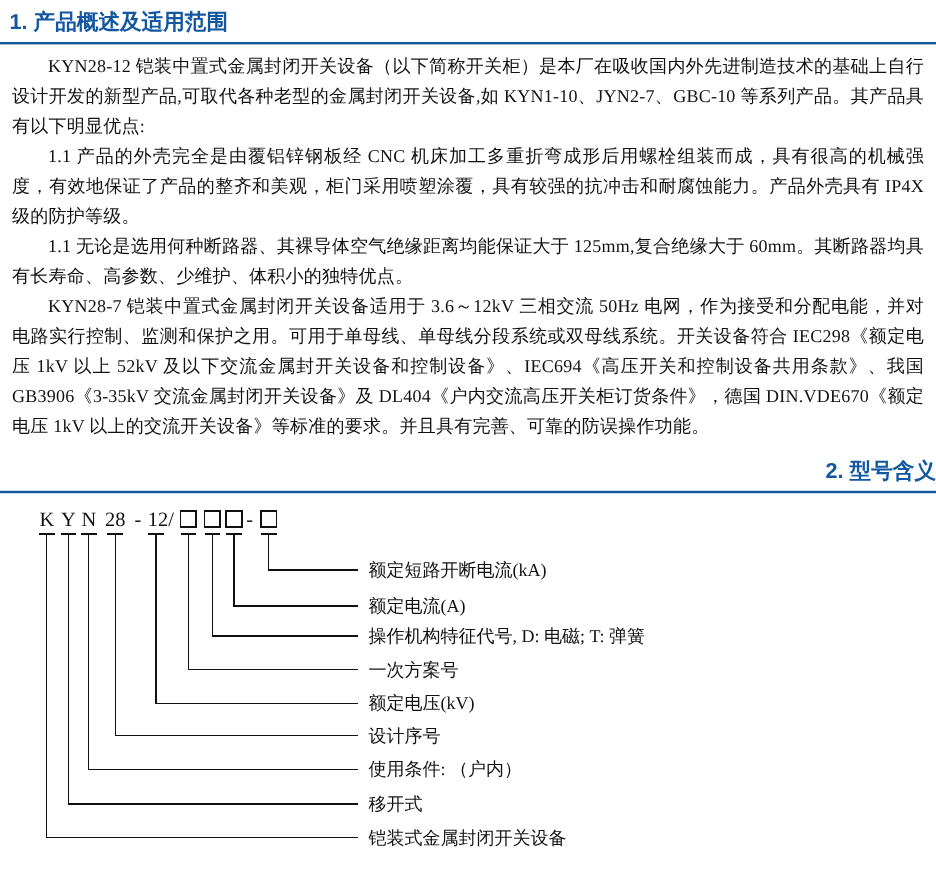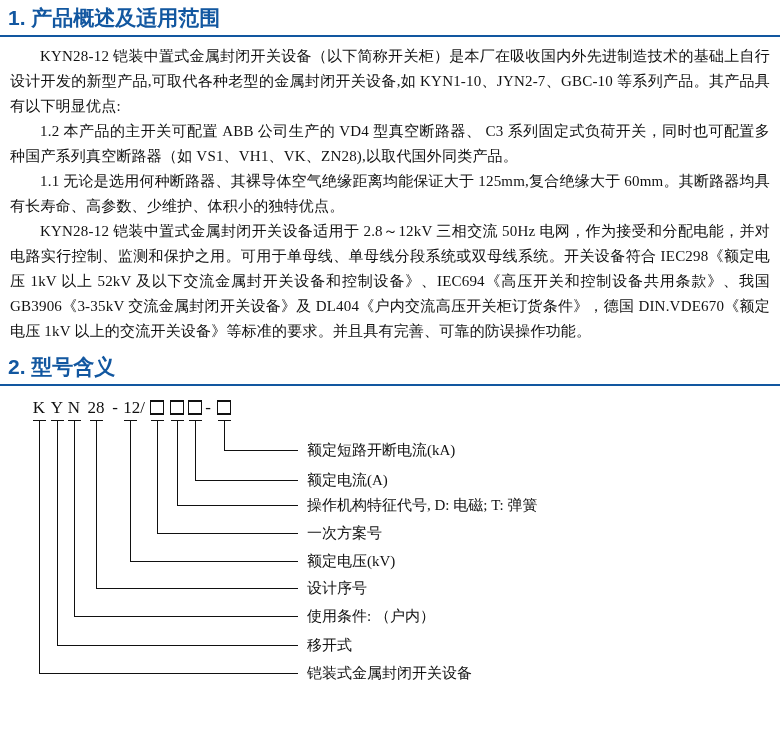--- a/index.html
+++ b/index.html
@@ -5,24 +5,24 @@
   :root { --accent: #1257a0; }
   html, body { margin: 0; padding: 0; background: #ffffff; }
   body {
     width: 780px; height: 738px; overflow: hidden;
     font-family: "Liberation Serif", "DejaVu Serif", serif;
     color: #111;
   }
   .page { width: 780px; }
   .sec-title {
     font-family: "Liberation Sans", "DejaVu Sans", sans-serif;
-    font-size: 21px; font-weight: bold; color: var(--accent);
+    font-size: 18px; font-weight: bold; color: var(--accent);
     margin: 0; padding: 7px 0 0 8px; line-height: 22px;
   }
-  .sec2 .sec-title { padding-top: 12px; }
+  .sec2 .sec-title { padding-top: 12px; text-align: right; }
   .rule {
     height: 0; border: none; border-top: 2px solid var(--accent);
     margin: 6px 0 0 0;
   }
   .content { padding: 7px 10px 0 10px; }
   .para {
     margin: 0; font-size: 15px; line-height: 25px;
     text-align: justify; text-indent: 2em;
     letter-spacing: 0.2px;
   }
@@ -42,23 +42,23 @@
 </head>
 <body>
 
 <div class="page">
 
   <section class="sec1">
     <h2 class="sec-title">1. 产品概述及适用范围</h2>
     <div class="rule"></div>
     <div class="content">
       <p class="para">KYN28-12 铠装中置式金属封闭开关设备（以下简称开关柜）是本厂在吸收国内外先进制造技术的基础上自行设计开发的新型产品,可取代各种老型的金属封闭开关设备,如 KYN1-10、JYN2-7、GBC-10 等系列产品。其产品具有以下明显优点:</p>
-      <p class="para">1.2 本产品的主开关可配置 ABB 公司生产的 VD4 型真空断路器、 C3 系列固定式负荷开关，同时也可配置多种国产系列真空断路器（如 VS1、VH1、VK、ZN28),以取代国外同类产品。</p>
+      <p class="para">1.1 产品的外壳完全是由覆铝锌钢板经 CNC 机床加工多重折弯成形后用螺栓组装而成，具有很高的机械强度，有效地保证了产品的整齐和美观，柜门采用喷塑涂覆，具有较强的抗冲击和耐腐蚀能力。产品外壳具有 IP4X 级的防护等级。</p>
       <p class="para">1.1 无论是选用何种断路器、其裸导体空气绝缘距离均能保证大于 125mm,复合绝缘大于 60mm。其断路器均具有长寿命、高参数、少维护、体积小的独特优点。</p>
-      <p class="para">KYN28-12 铠装中置式金属封闭开关设备适用于 2.8～12kV 三相交流 50Hz 电网，作为接受和分配电能，并对电路实行控制、监测和保护之用。可用于单母线、单母线分段系统或双母线系统。开关设备符合 IEC298《额定电压 1kV 以上 52kV 及以下交流金属封开关设备和控制设备》、IEC694《高压开关和控制设备共用条款》、我国 GB3906《3-35kV 交流金属封闭开关设备》及 DL404《户内交流高压开关柜订货条件》，德国 DIN.VDE670《额定电压 1kV 以上的交流开关设备》等标准的要求。并且具有完善、可靠的防误操作功能。</p>
+      <p class="para">KYN28-7 铠装中置式金属封闭开关设备适用于 3.6～12kV 三相交流 50Hz 电网，作为接受和分配电能，并对电路实行控制、监测和保护之用。可用于单母线、单母线分段系统或双母线系统。开关设备符合 IEC298《额定电压 1kV 以上 52kV 及以下交流金属封开关设备和控制设备》、IEC694《高压开关和控制设备共用条款》、我国 GB3906《3-35kV 交流金属封闭开关设备》及 DL404《户内交流高压开关柜订货条件》，德国 DIN.VDE670《额定电压 1kV 以上的交流开关设备》等标准的要求。并且具有完善、可靠的防误操作功能。</p>
     </div>
   </section>
 
   <section class="sec2">
     <h2 class="sec-title">2. 型号含义</h2>
     <div class="rule"></div>
 
     <div class="diagram">
       <svg width="780" height="300" viewBox="0 0 780 300">
 

